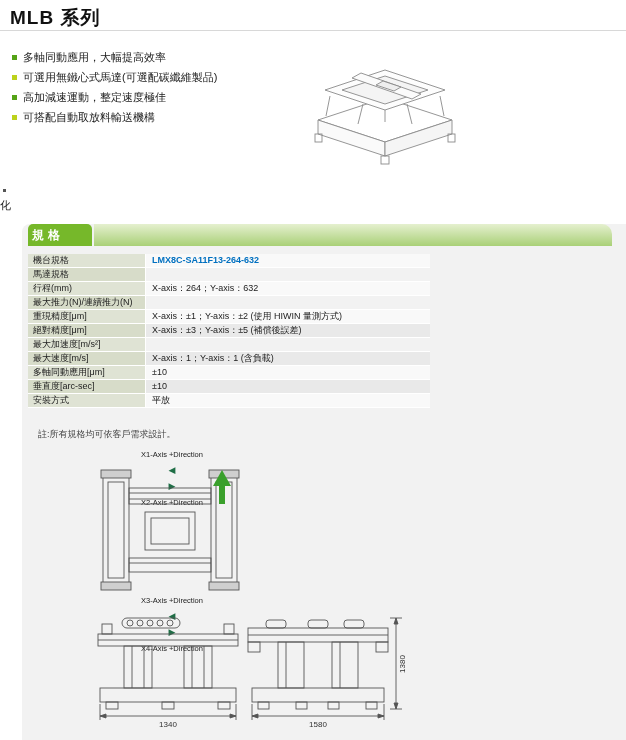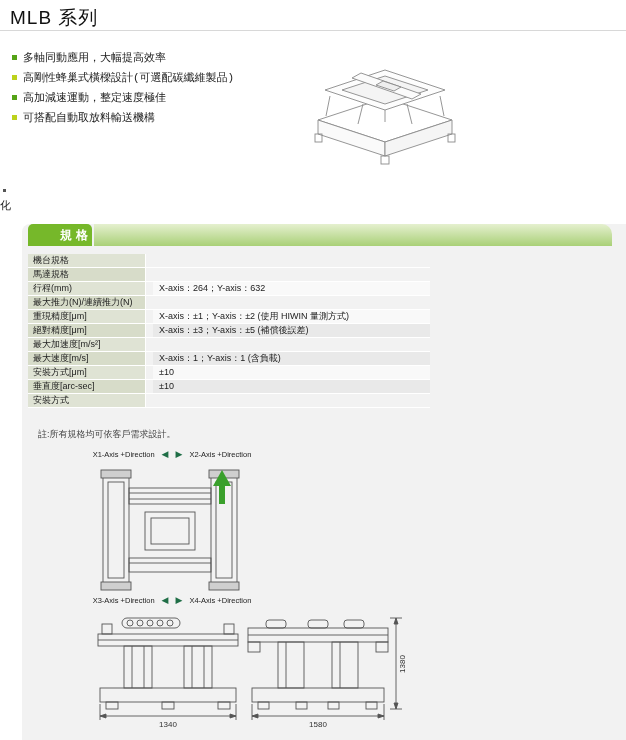--- a/index.html
+++ b/index.html
@@ -6,74 +6,74 @@
   html,body { width: 626px; height: 740px; }
   body {
     position: relative;
     background: #ffffff;
     font-family: "Liberation Sans", "DejaVu Sans", sans-serif;
     color: #222;
     overflow: hidden;
   }
   .page-title {
     position: absolute; top: 5px; left: 10px;
-    font-size: 19px; font-weight: normal; color: #111; letter-spacing: 1px;
+    font-size: 19px; font-weight: bold; color: #111; letter-spacing: 1px;
   }
   .title-rule {
     position: absolute; top: 30px; left: 0; width: 626px;
     border-top: 1px solid #d8d8d8;
   }
   .features {
-    position: absolute; top: 50px; left: 12px; list-style: none; width: 300px; font-family: Liberation Mono, monospace;
+    position: absolute; top: 50px; left: 12px; list-style: none; width: 300px;
   }
   .features li {
     display: flex; align-items: center; gap: 6px;
     font-size: 11px; color: #222; margin-bottom: 5px; white-space: nowrap;
   }
   .bullet { width: 5px; height: 5px; flex: 0 0 5px; }
   .features li:nth-child(odd) .bullet { background: #55a317; }
   .features li:nth-child(even) .bullet { background: #bcd21c; }
   .hero-svg { position: absolute; left: 300px; top: 50px; }
   .stray-dot { position: absolute; left: 3px; top: 189px; width: 3px; height: 3px; background: #555; }
   .stray-text { position: absolute; left: 0px; top: 198px; font-size: 11px; color: #222; }
 
   .spec-panel {
     position: absolute; left: 22px; top: 224px; width: 604px; height: 516px;
     background: #f2f2f2; border-radius: 8px 0 0 0;
   }
   .tab-row { position: absolute; top: 0; left: 6px; right: 14px; height: 22px; display: flex; }
   .tab {
-    width: 64px; height: 22px; line-height: 22px; text-align: right;
+    width: 64px; height: 22px; line-height: 22px; text-align: left;
     background: #76b82a; color: #fff; font-size: 12px; font-weight: bold;
     letter-spacing: 4px; padding-left: 4px; border-radius: 5px 5px 0 0;
   }
   .tab-strip {
     flex: 1; height: 22px; margin-left: 2px;
     background: linear-gradient(to bottom, #e5f0cf, #a9d077);
     border-radius: 0 10px 0 0;
   }
   .spec-table { position: absolute; left: 6px; top: 30px; width: 402px; }
-  .srow { display: flex; height: 14px; line-height: 13px; border-bottom: 1px solid #ffffff; gap: 7px; }
+  .srow { display: flex; height: 14px; line-height: 13px; border-bottom: 1px solid #ffffff; }
   .cell-label {
     width: 118px; background: #dfe3d4; border-right: 1px solid #ffffff;
     padding-left: 5px; font-size: 9px; color: #222; white-space: nowrap; overflow: hidden;
   }
   .cell-value {
     flex: 1; background: #f9f9f9; padding-left: 6px; font-size: 9px; color: #222;
     white-space: nowrap; overflow: hidden;
   }
   .srow:nth-child(even) .cell-value { background: #e9e9e9; }
   .srow:nth-child(even) .cell-label { background: #d7dcc9; }
   .cell-value.hl { color: #0070c0; font-weight: bold; }
   .spec-note { position: absolute; left: 16px; top: 204px; font-size: 9px; color: #444; }
 
   .axis-row {
     position: absolute; left: 0; width: 300px; display: flex;
     justify-content: center; align-items: center; gap: 7px;
-    font-size: 7.5px; color: #222; white-space: nowrap;
+    font-size: 7.5px; color: #222; white-space: nowrap; flex-direction: column;
   }
   .axis-row .arrow { font-size: 9px; color: #1f6e46; line-height: 1; }
   #axis-row-top { top: 226px; }
   #axis-row-bottom { top: 372px; justify-content: center; }
   .topview-svg { position: absolute; left: 73px; top: 242px; }
   .frontview-svg { position: absolute; left: 70px; top: 388px; }
   .sideview-svg { position: absolute; left: 222px; top: 388px; }
   svg text { font-family: "Liberation Sans", "DejaVu Sans", sans-serif; }
 </style>
 </head>
@@ -82,21 +82,21 @@
 <h1 class="page-title">MLB 系列</h1>
 <div class="title-rule"></div>
 
 <ul class="features">
   <li>
     <span class="bullet"></span>
     <span>多軸同動應用，大幅提高效率</span>
   </li>
   <li>
     <span class="bullet"></span>
-    <span>高剛性蜂巢式橫樑設計(可選配碳纖維製品)</span>
+    <span>可選用無鐵心式馬達(可選配碳纖維製品)</span>
   </li>
   <li>
     <span class="bullet"></span>
     <span>高加減速運動，整定速度極佳</span>
   </li>
   <li>
     <span class="bullet"></span>
     <span>可搭配自動取放料輸送機構</span>
   </li>
 </ul>
@@ -127,20 +127,21 @@
 <div class="spec-panel">
 
   <div class="tab-row">
     <div class="tab">規格</div>
     <div class="tab-strip"></div>
   </div>
 
   <div class="spec-table">
     <div class="srow">
       <div class="cell-label">機台規格</div>
+      <div class="cell-value hl">LMX8C-SA11F13-264-632</div>
     </div>
     <div class="srow">
       <div class="cell-label">馬達規格</div>
     </div>
     <div class="srow">
       <div class="cell-label">行程(mm)</div>
       <div class="cell-value">X-axis：264；Y-axis：632</div>
     </div>
     <div class="srow">
       <div class="cell-label">最大推力(N)/連續推力(N)</div>
@@ -154,29 +155,30 @@
       <div class="cell-value">X-axis：±3；Y-axis：±5 (補償後誤差)</div>
     </div>
     <div class="srow">
       <div class="cell-label">最大加速度[m/s²]</div>
     </div>
     <div class="srow">
       <div class="cell-label">最大速度[m/s]</div>
       <div class="cell-value">X-axis：1；Y-axis：1 (含負載)</div>
     </div>
     <div class="srow">
-      <div class="cell-label">安裝方式[μm]</div>
+      <div class="cell-label">多軸同動應用[μm]</div>
       <div class="cell-value">±10</div>
     </div>
     <div class="srow">
       <div class="cell-label">垂直度[arc-sec]</div>
       <div class="cell-value">±10</div>
     </div>
     <div class="srow">
       <div class="cell-label">安裝方式</div>
+      <div class="cell-value">平放</div>
     </div>
   </div>
 
   <div class="spec-note">註:所有規格均可依客戶需求設計。</div>
 
   <div class="axis-row" id="axis-row-top">
     <span>X1-Axis +Direction</span>
     <span class="arrow">◀</span>
     <span class="arrow">▶</span>
     <span>X2-Axis +Direction</span>

